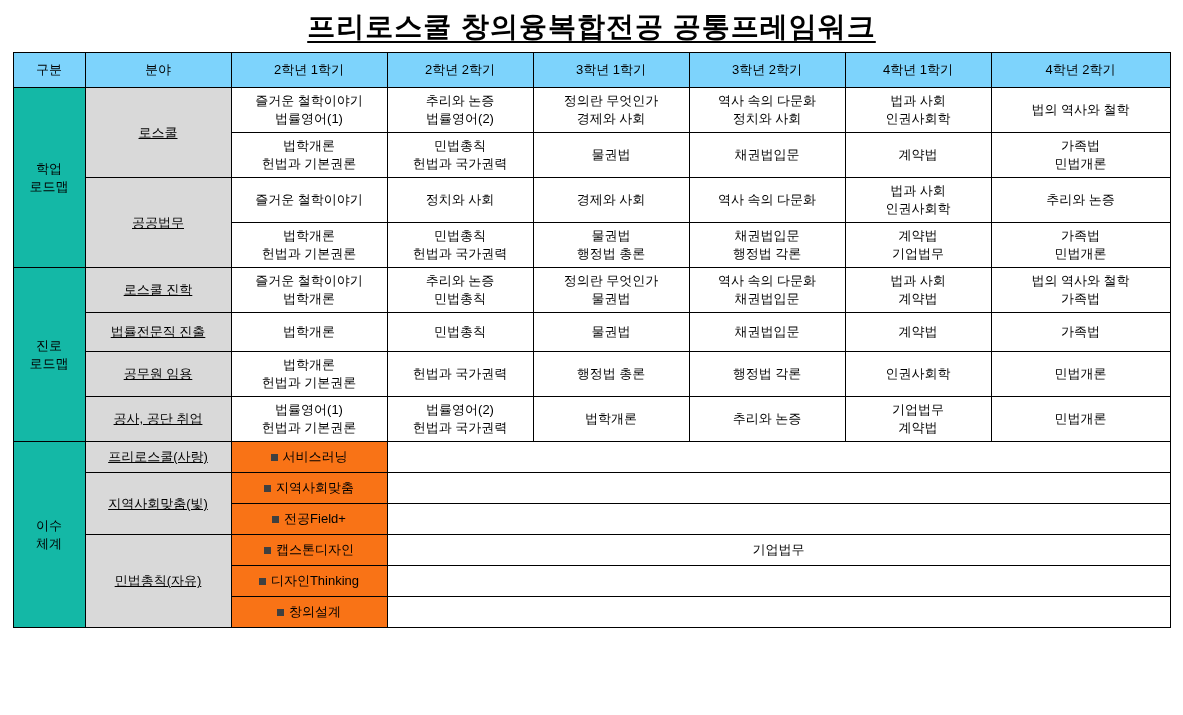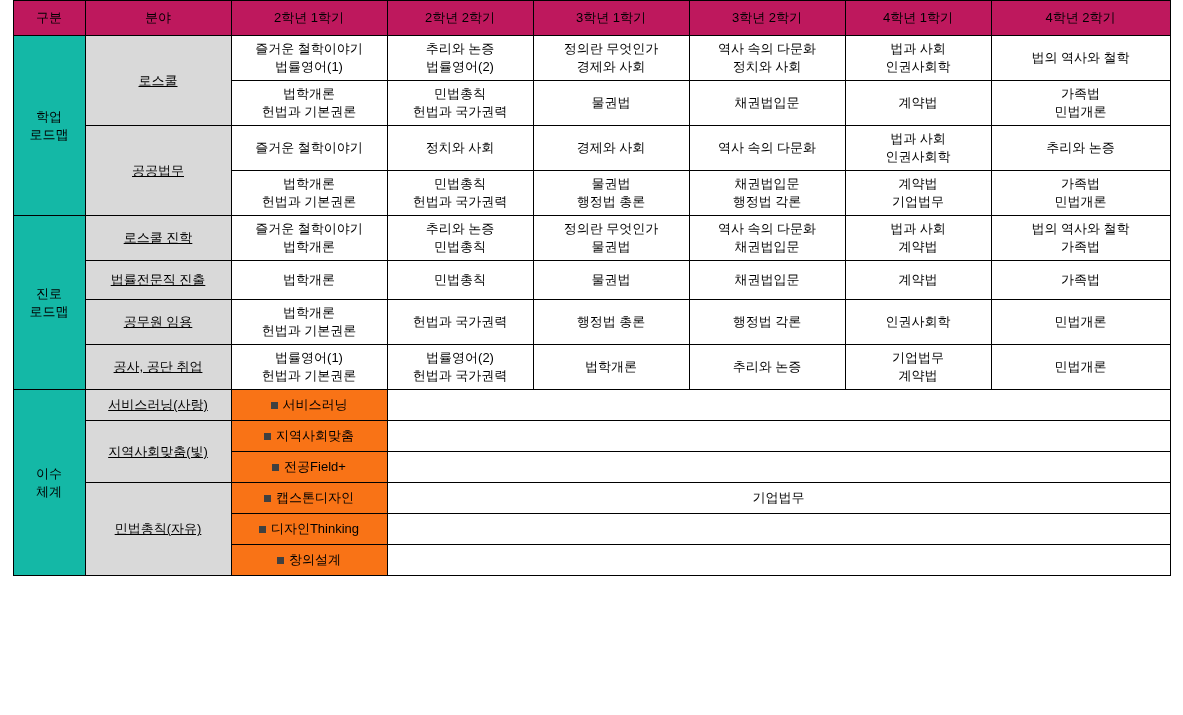--- a/index.html
+++ b/index.html
@@ -63,21 +63,21 @@
   }
   .main-table td, .main-table th {
     border: 1px solid #000;
     font-size: 13px;
     text-align: center;
     vertical-align: middle;
     padding: 2px 3px;
     font-weight: normal;
   }
   .hdr {
-    background: #be185d;
+    background: #7dd3fc;
     font-weight: bold;
     height: 30px;
     font-size: 14px;
   }
   .group-cell {
     background: #14b8a6;
     font-weight: bold;
     font-size: 14px;
   }
   .field-cell {
@@ -115,20 +115,21 @@
     padding-left: 8px;
     font-size: 13px;
   }
   .multi-line { white-space: pre-line; }
 </style>
 </head>
 <body>
 
 <div class="page">
 
+  <div class="title">프리로스쿨 창의융복합전공 공통프레임워크</div>
 
 
   <table class="main-table">
     <colgroup>
       <col style="width:72px">
       <col style="width:146px">
       <col style="width:156px">
       <col style="width:146px">
       <col style="width:156px">
       <col style="width:156px">
@@ -246,21 +247,21 @@
         <td class="body-cell multi-line">법학개론</td>
         <td class="body-cell multi-line">추리와 논증</td>
         <td class="body-cell multi-line">기업법무
 계약법</td>
         <td class="body-cell multi-line">민법개론</td>
       </tr>
 
       <tr>
         <td class="group-cell multi-line" rowspan="6">이수
 체계</td>
-        <td class="field-cell">서비스러닝(사랑)</td>
+        <td class="field-cell">프리로스쿨(사랑)</td>
         <td class="sub-label">
           <span class="bullet"></span><span>서비스러닝</span>
         </td>
         <td class="sub-value" colspan="5"></td>
       </tr>
       <tr>
         <td class="field-cell" rowspan="2">지역사회맞춤(빛)</td>
         <td class="sub-label">
           <span class="bullet"></span><span>지역사회맞춤</span>
         </td>

